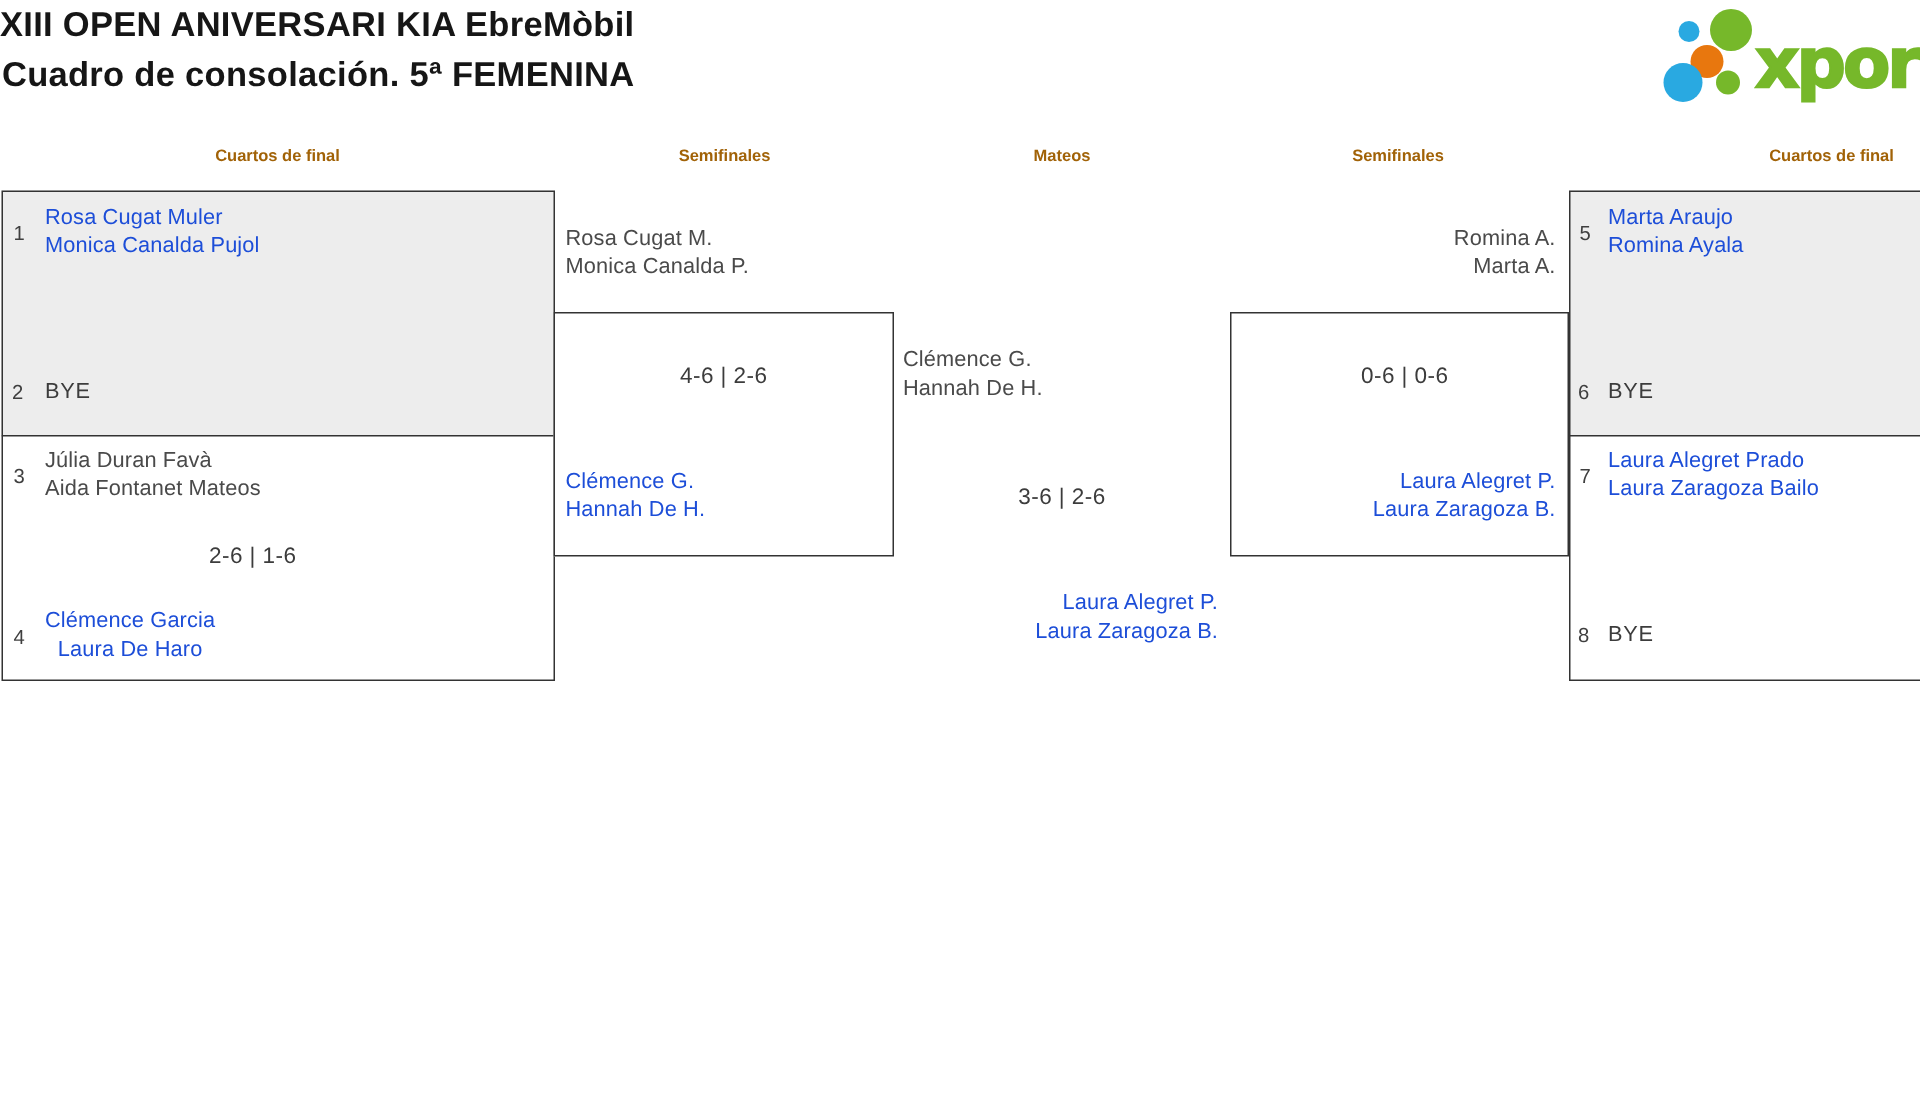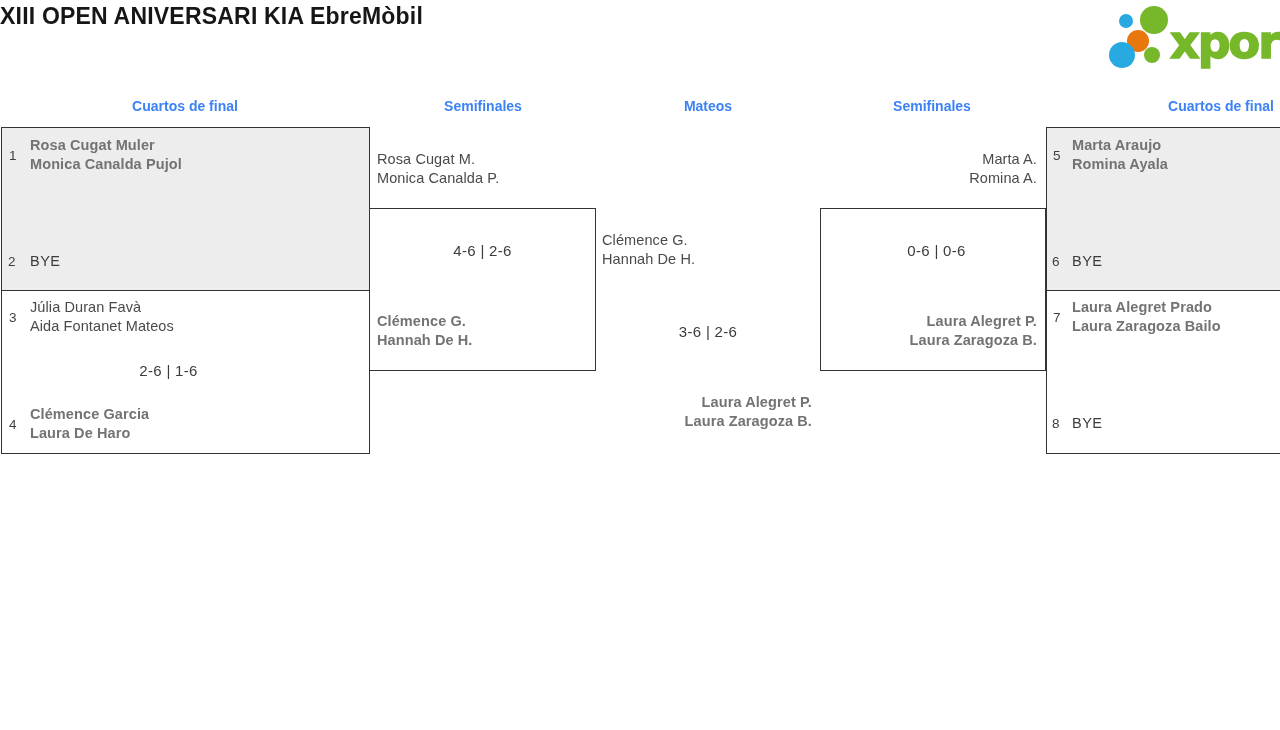--- a/index.html
+++ b/index.html
@@ -18,54 +18,55 @@
   .title {
     left:0; top:3;
     font-size:23px; line-height:33px; font-weight:700;
     color:#161616; letter-spacing:0.2px;text-align:right;
   }
 
   
   .round-header {
     top:98px;
     transform:translateX(-50%);
-    font-size:14px; font-weight:700; color:#3b82f6;
+    font-size:11px; font-weight:700; color:#a16207;
     white-space:nowrap;
   }
 
   
   .box {
     border:1px solid #333333;
     background:#ffffff;
   }
   .box.shaded { background:#ededed; }
 
   
   .seed {
     font-size:13.5px; color:#3f3f3f; line-height:16px;
   }
   .team {
     font-size:14.5px; line-height:19px; color:#4a4a4a;
     white-space:nowrap; letter-spacing:0.1px;
   }
-  .team.winner { font-weight:700; color:#737373; }
+  .team.winner { font-weight:400; color:#1d4ed8; }
   .team.right { text-align:right; }
   .score {
     font-size:15px; color:#3c3c3c; text-align:center;
     white-space:nowrap; letter-spacing:0.3px;
   }
   .bye { font-size:14.5px; color:#3c3c3c; letter-spacing:0.5px; }
 
   .logo-wrap { left:1104px; top:2px; width:234px; height:68px; }
 </style>
 </head>
 <body>
 
 <div class="abs title">
   <div>XIII OPEN ANIVERSARI KIA EbreMòbil</div>
+  <div>Cuadro de consolación. 5ª FEMENINA</div>
 </div>
 
 <div class="abs logo-wrap">
   <svg width="234" height="68" viewBox="0 0 234 68">
     <circle cx="22" cy="19" r="7" fill="#29a9e1"></circle>
     <circle cx="50" cy="18" r="14" fill="#76b82a"></circle>
     <circle cx="34" cy="39" r="11" fill="#e8770e"></circle>
     <circle cx="18" cy="53" r="13" fill="#29a9e1"></circle>
     <circle cx="48" cy="53" r="8" fill="#76b82a"></circle>
     <text x="66" y="56" font-family="DejaVu Sans, sans-serif" font-size="46" font-weight="bold" letter-spacing="-2" fill="#76b82a" stroke="#76b82a" stroke-width="1.5">xporty</text>
@@ -93,21 +94,21 @@
 <div class="abs seed" style="left:8px; top:254px;">2</div>
 <div class="abs bye" style="left:30px; top:253px;">BYE</div>
 
 <div class="abs seed" style="left:9px; top:310px;">3</div>
 <div class="abs team" style="left:30px; top:298px;">
   <div>Júlia Duran Favà</div>
   <div>Aida Fontanet Mateos</div>
 </div>
 <div class="abs score" style="left:1px; top:362px; width:335px;">2-6 | 1-6</div>
 <div class="abs seed" style="left:9px; top:417px;">4</div>
-<div class="abs team winner" style="left:30px; top:405px;">
+<div class="abs team winner" style="left:30px; top:405px;text-align:center;">
   <div>Clémence Garcia</div>
   <div>Laura De Haro</div>
 </div>
 
 <div class="abs team" style="left:377px; top:150px;">
   <div>Rosa Cugat M.</div>
   <div>Monica Canalda P.</div>
 </div>
 <div class="abs score" style="left:369px; top:242px; width:227px;">4-6 | 2-6</div>
 <div class="abs team winner" style="left:377px; top:312px;">
@@ -119,22 +120,22 @@
   <div>Clémence G.</div>
   <div>Hannah De H.</div>
 </div>
 <div class="abs score" style="left:608px; top:323px; width:200px;">3-6 | 2-6</div>
 <div class="abs team winner right" style="left:612px; top:393px; width:200px;">
   <div>Laura Alegret P.</div>
   <div>Laura Zaragoza B.</div>
 </div>
 
 <div class="abs team right" style="left:837px; top:150px; width:200px;">
+  <div>Romina A.</div>
   <div>Marta A.</div>
-  <div>Romina A.</div>
 </div>
 <div class="abs score" style="left:820px; top:242px; width:233px;">0-6 | 0-6</div>
 <div class="abs team winner right" style="left:837px; top:312px; width:200px;">
   <div>Laura Alegret P.</div>
   <div>Laura Zaragoza B.</div>
 </div>
 
 <div class="abs seed" style="left:1053px; top:148px;">5</div>
 <div class="abs team winner" style="left:1072px; top:136px;">
   <div>Marta Araujo</div>

